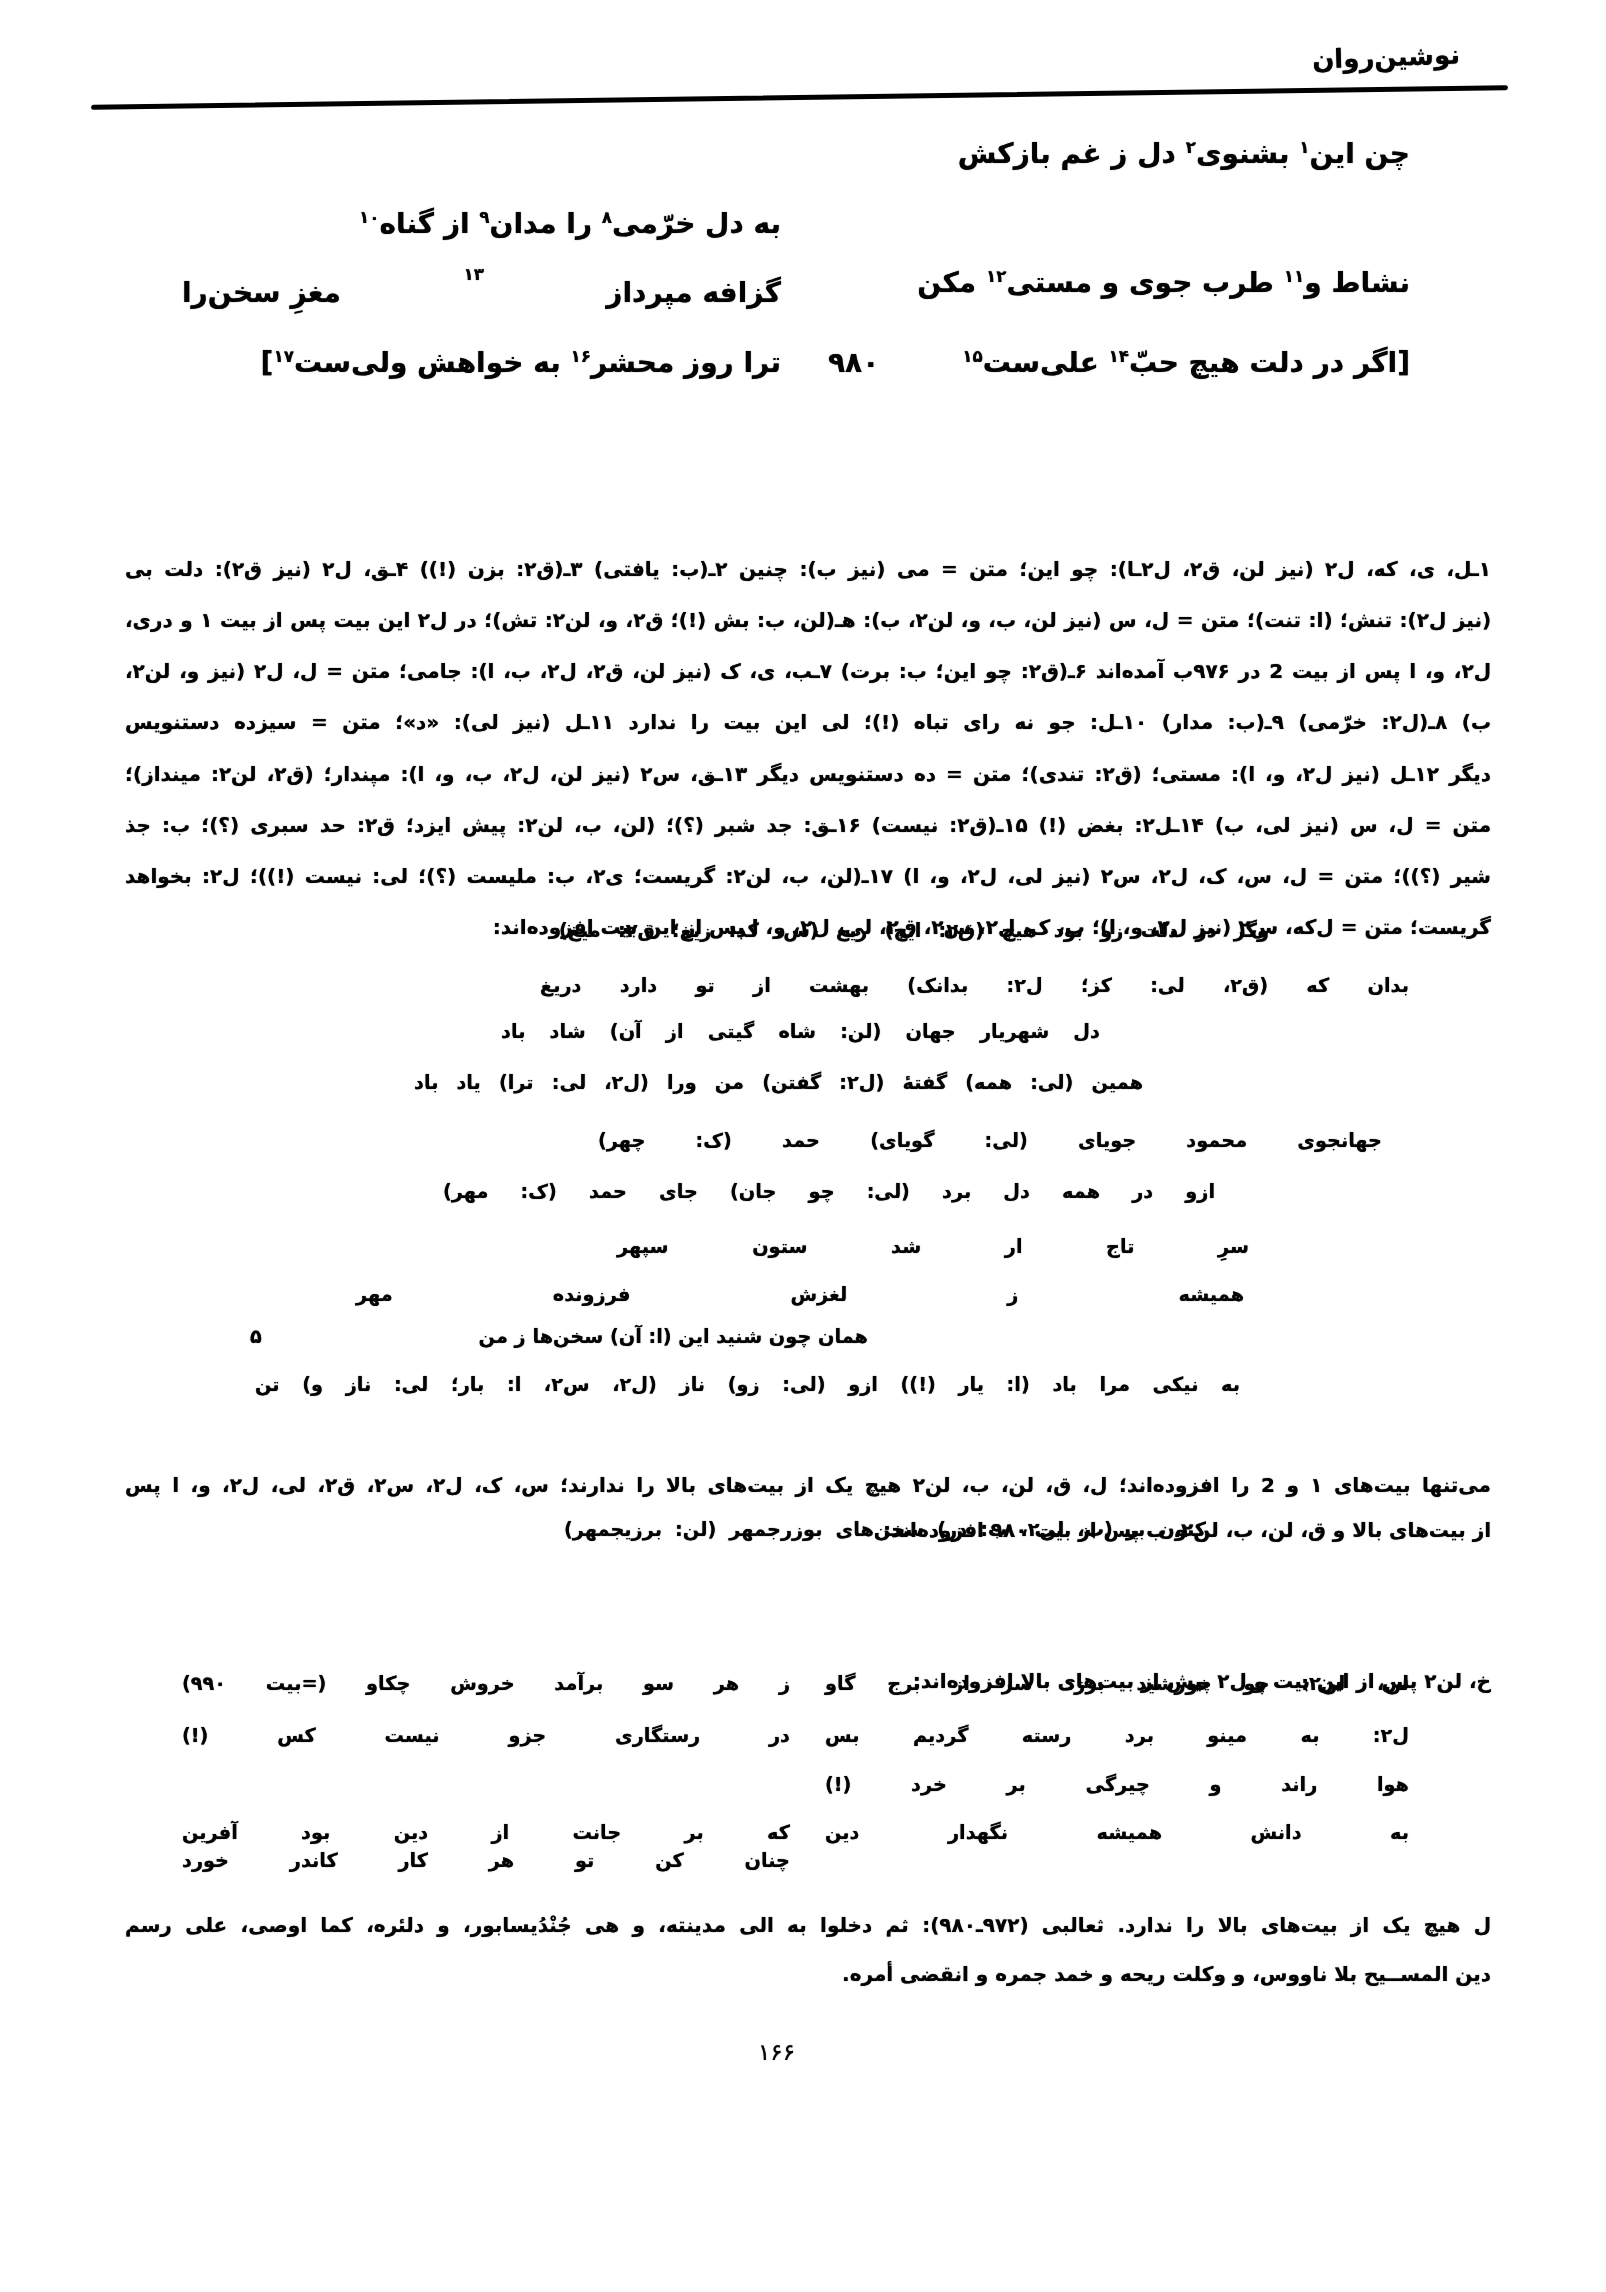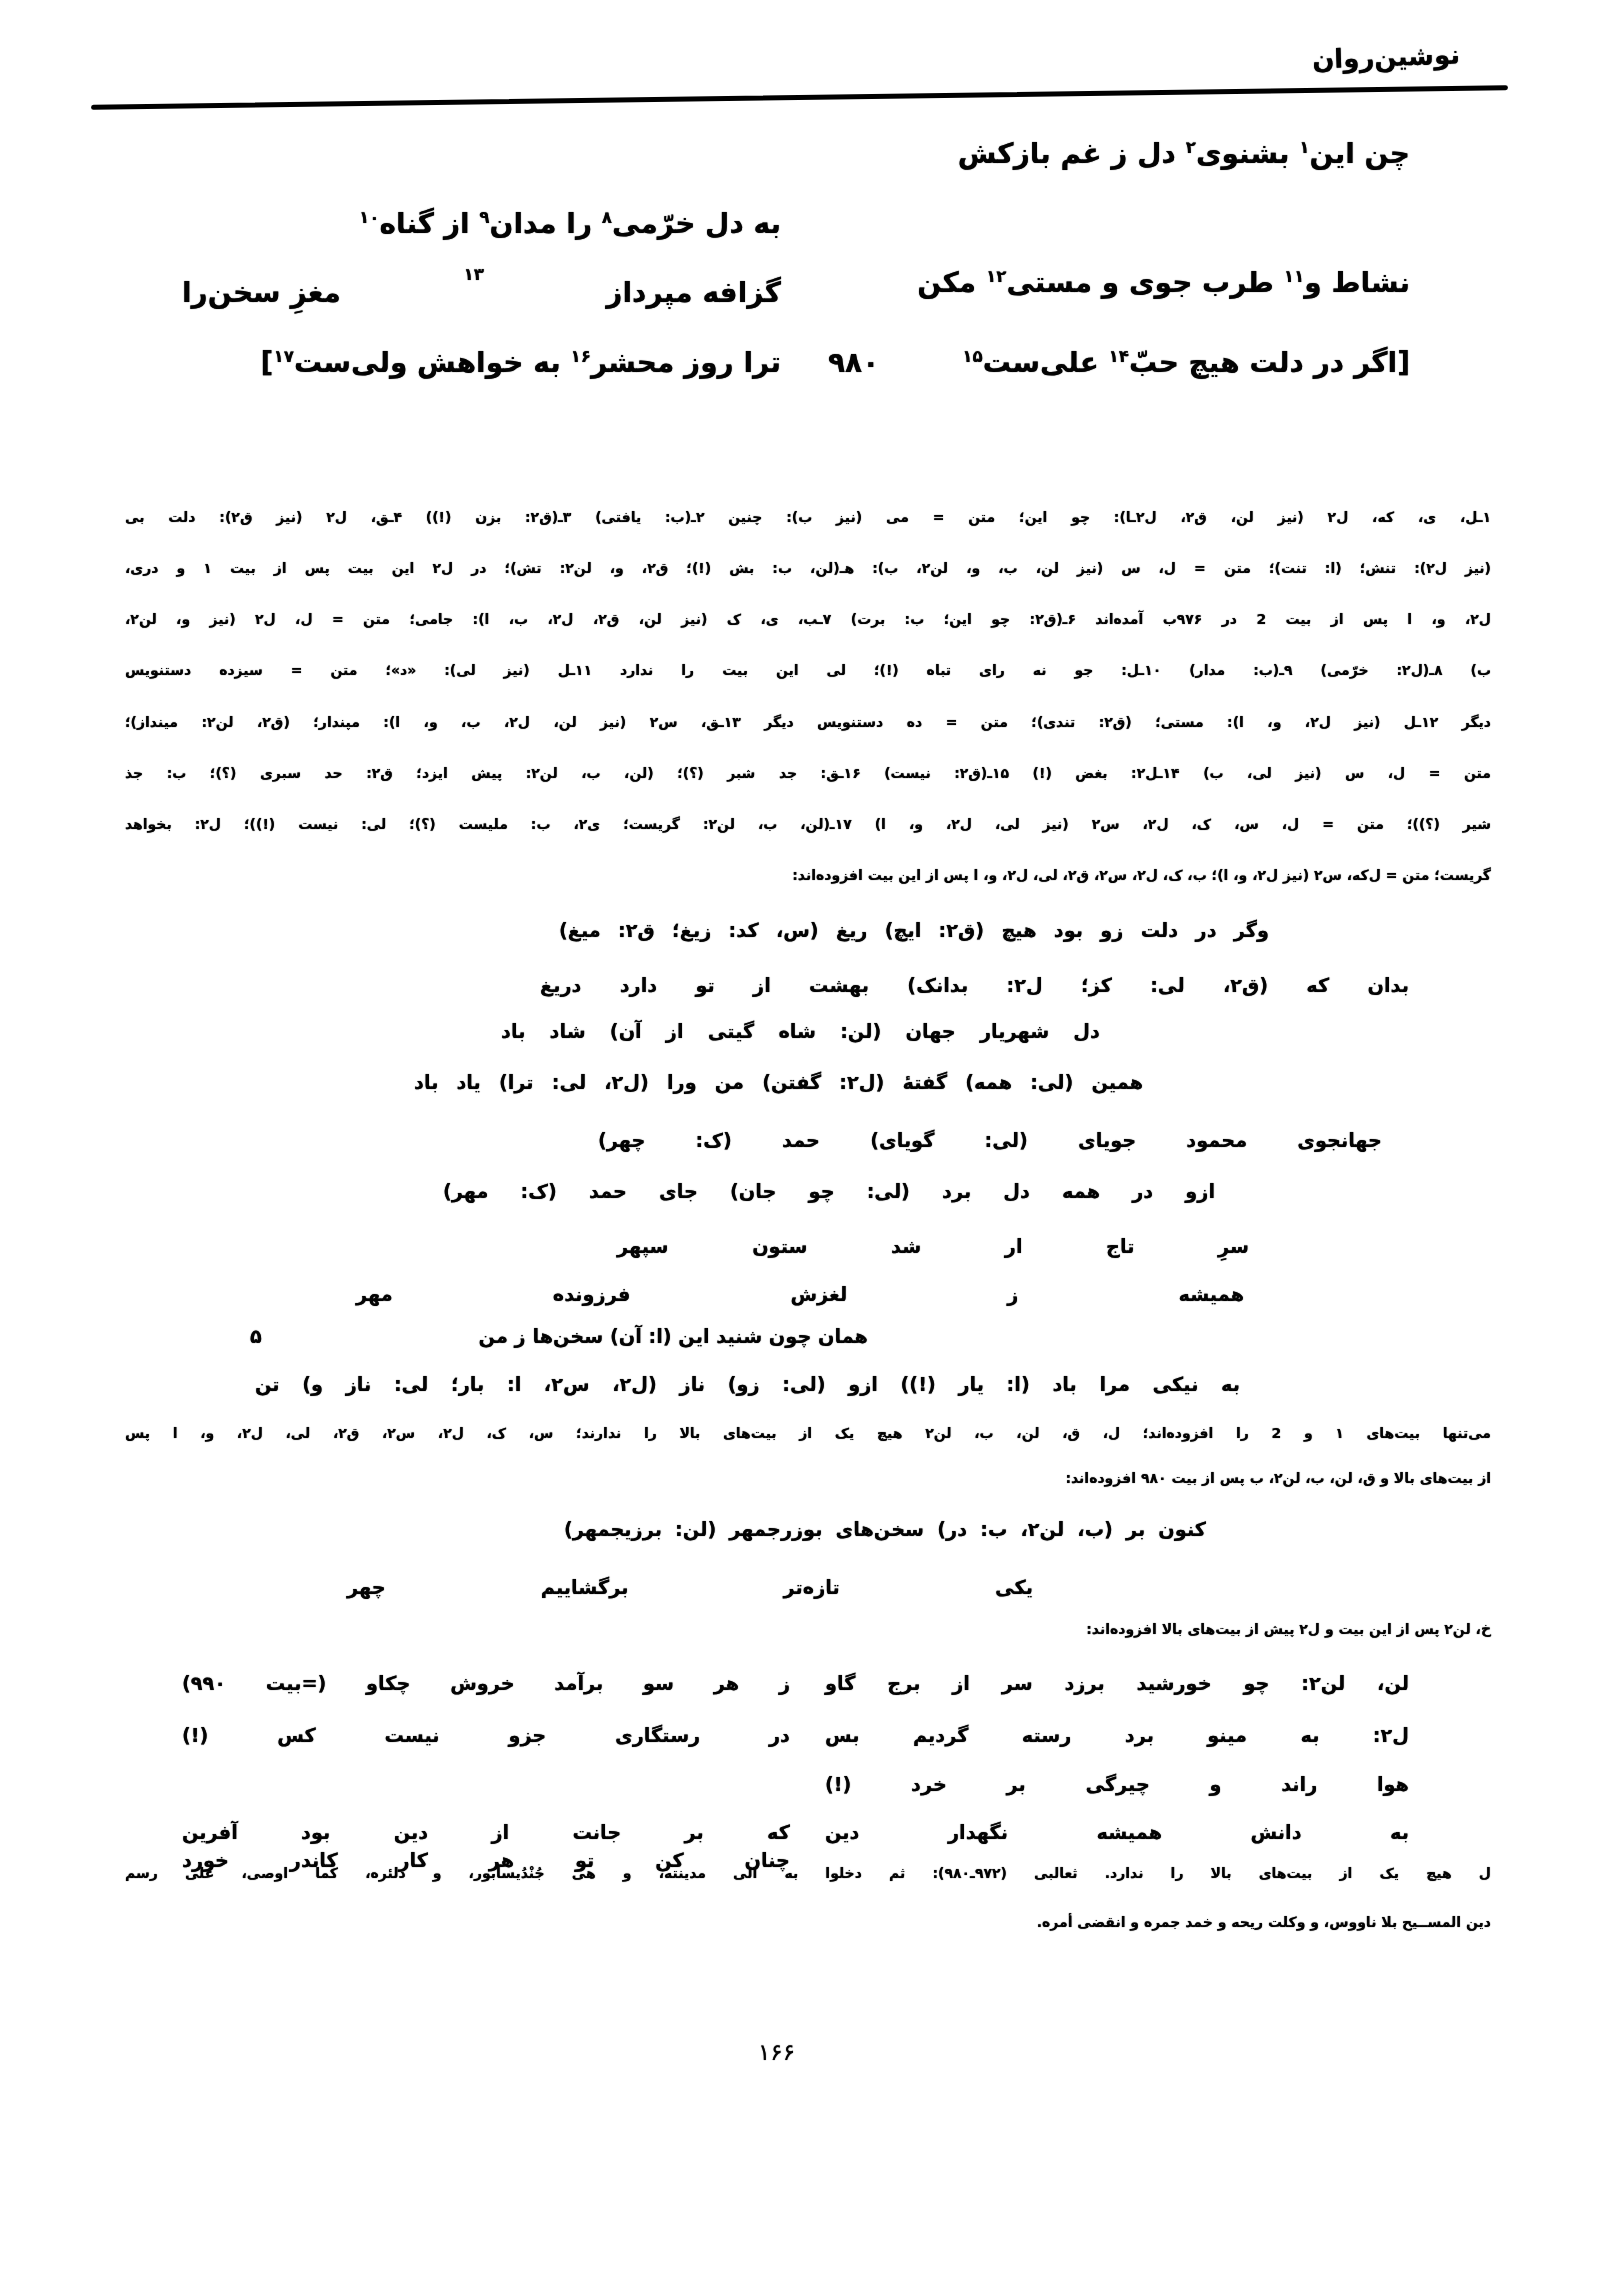--- a/index.html
+++ b/index.html
@@ -26,22 +26,22 @@
   }
   .rcol{ left:801px; width:610px; }
   .lcol{ left:183px; width:599px; }
   .hem.spread{ display:flex; justify-content:space-between; white-space:normal;}
   .hem.flexnum{ display:flex; justify-content:space-between; }
   .vnum{ font-weight:bold;margin-left:28px; }
   sup{ font-size:0.60em; vertical-align:super; line-height:0; }
   
   .app{
     position:absolute; left:126px; width:1366px;
-    direction:rtl; font-size:14px; font-weight:bold; line-height:1.3;
-    text-align:justify; text-align-last:justify; white-space:nowrap;
+    direction:rtl; font-size:20px; font-weight:bold; line-height:1.3;
+    text-align:justify; text-align-last:justify; white-space:nowrap;margin-top:48px;
   }
   .rt{ text-align:right; text-align-last:right; }
   
   .vl{
     position:absolute; direction:rtl; font-size:19.3px; font-weight:bold;
     line-height:1.3; text-align:justify; text-align-last:justify; white-space:nowrap;
   }
   .vl.flexline{ display:flex; justify-content:space-between; }
   
   .vb{
@@ -96,21 +96,20 @@
   <div class="vl flexline" style="top:1324px; left:251px; width:618px">
     <span class="ink">همان چون شنید این (ا: آن) سخن‌ها ز من</span>
     <span class="ink">۵</span>
   </div>
   <div class="vl ink" style="top:1372px; left:256px; width:985px">به نیکی مرا باد (ا: یار (!)) ازو (لی: زو) ناز (ل۲، س۲، ا: بار؛ لی: ناز و) تن</div>
 
   <div class="app ink" style="top:1424px">می‌تنها بیت‌های ۱ و 2 را افزوده‌اند؛ ل، ق، لن، ب، لن۲ هیچ یک از بیت‌های بالا را ندارند؛ س، ک، ل۲، س۲، ق۲، لی، ل۲، و، ا پس</div>
   <div class="app rt ink" style="top:1469px">از بیت‌های بالا و ق، لن، ب، لن۲، ب پس از بیت ۹۸۰ افزوده‌اند:</div>
 
   <div class="vl ink" style="top:1517px; left:565px; width:642px">کنون بر (ب، لن۲، ب: در) سخن‌های بوزرجمهر (لن: برزیجمهر)</div>
-  <div class="vl ink" style="top:1575px; left:348px; width:686px">یکی تازه‌تر برگشاییم چهر</div>
 
   <div class="app rt ink" style="top:1620px">خ، لن۲ پس از این بیت و ل۲ پیش از بیت‌های بالا افزوده‌اند:</div>
 
   <div class="vb r ink" style="top:1671px">لن، لن۲: چو خورشید برزد سر از برج گاو</div>
   <div class="vb l ink" style="top:1671px">ز هر سو برآمد خروش چکاو (=بیت ۹۹۰)</div>
 
   <div class="vb r ink" style="top:1723px">ل۲: به مینو برد رسته گردیم بس</div>
   <div class="vb l ink" style="top:1723px">در رستگاری جزو نیست کس (!)</div>
 
   <div class="vb r ink" style="top:1772px">هوا راند و چیرگی بر خرد (!)</div>

